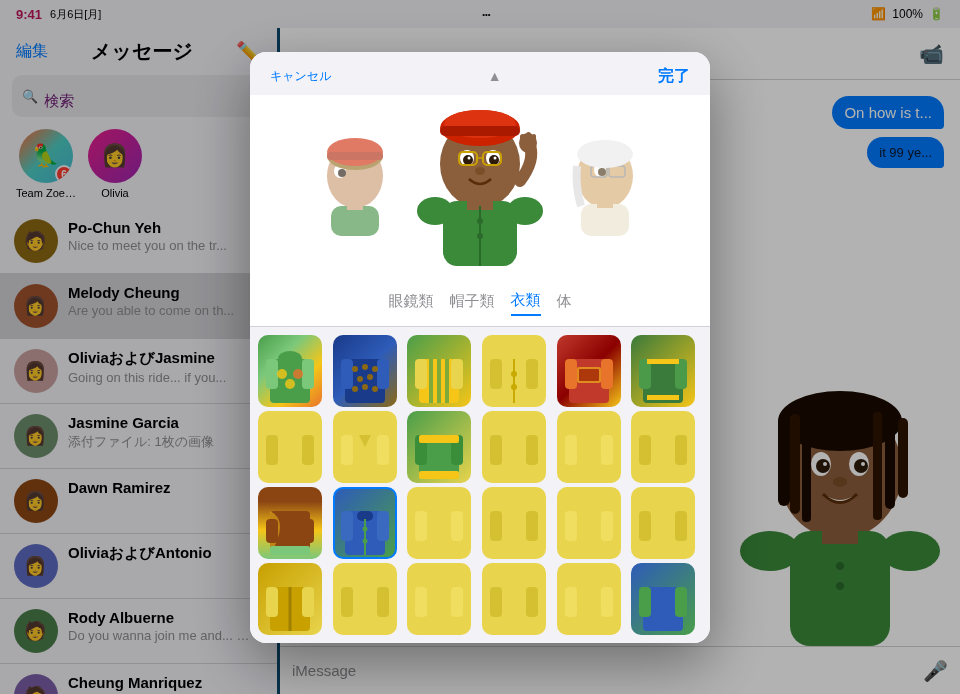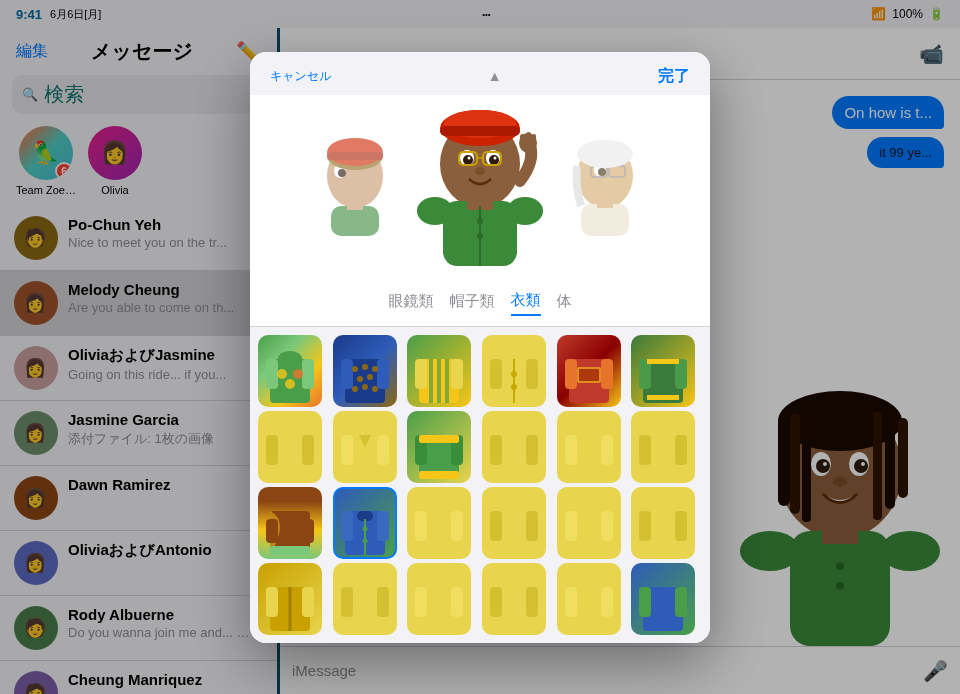--- a/index.html
+++ b/index.html
@@ -20,21 +20,21 @@
       background: #f2f2f7;
       display: flex;
       align-items: center;
       justify-content: space-between;
       padding: 0 16px;
       z-index: 100;
     }
     .status-time {
       font-size: 13px;
       font-weight: 600;
-      color: #0369a1;
+      color: #be185d;
     }
     .status-date {
       font-size: 11px;
       color: #000;
       margin-left: 4px;
     }
     .status-right {
       display: flex;
       align-items: center;
       gap: 6px;
@@ -85,22 +85,23 @@
       display: flex;
       align-items: center;
       padding: 6px 10px;
     }
     .search-icon-sym {
       color: #8e8e93;
       font-size: 13px;
       margin-right: 6px;
     }
     .search-placeholder {
-      color: #0f766e;
-      font-size: 20px;
+      color: #701a75;
+      font-size: 15px;
+      margin-top: 11px;
     }
 
     
     .story-row {
       display: flex;
       gap: 12px;
       padding: 4px 16px 10px;
       overflow-x: auto;
     }
     .story-item {

